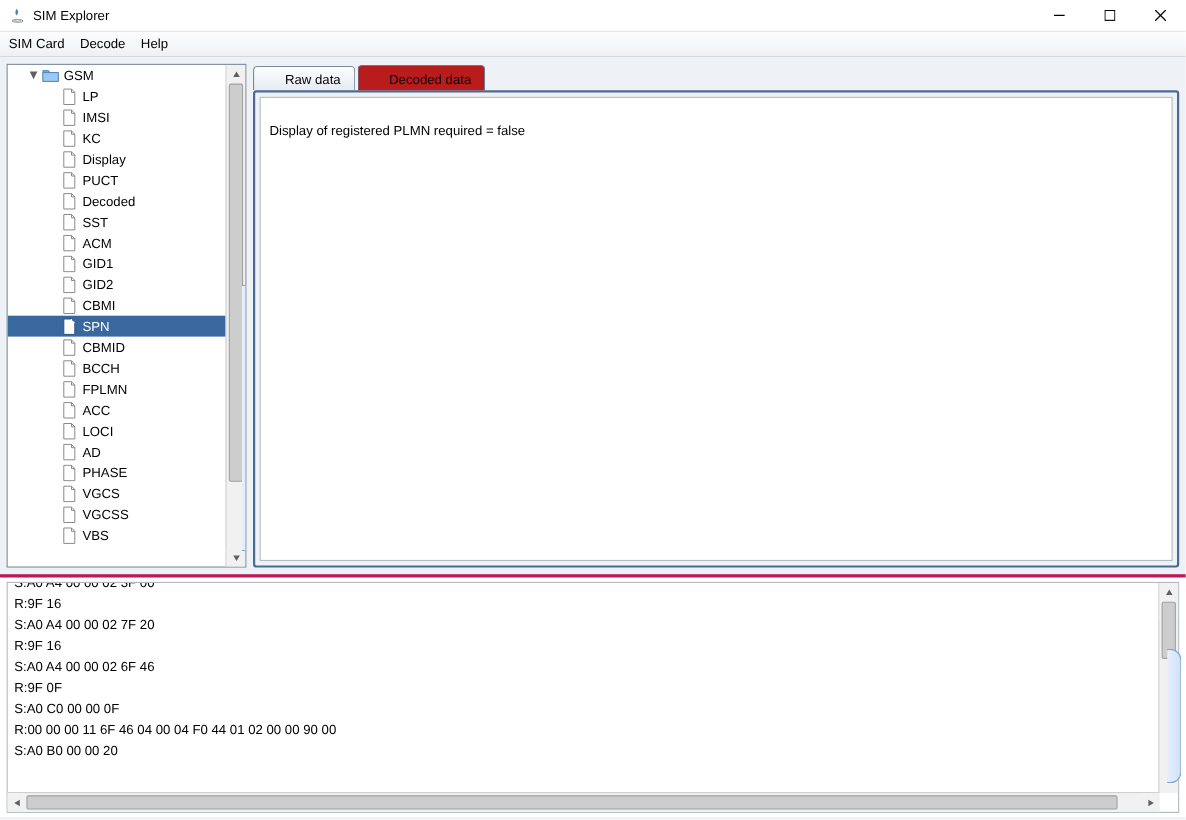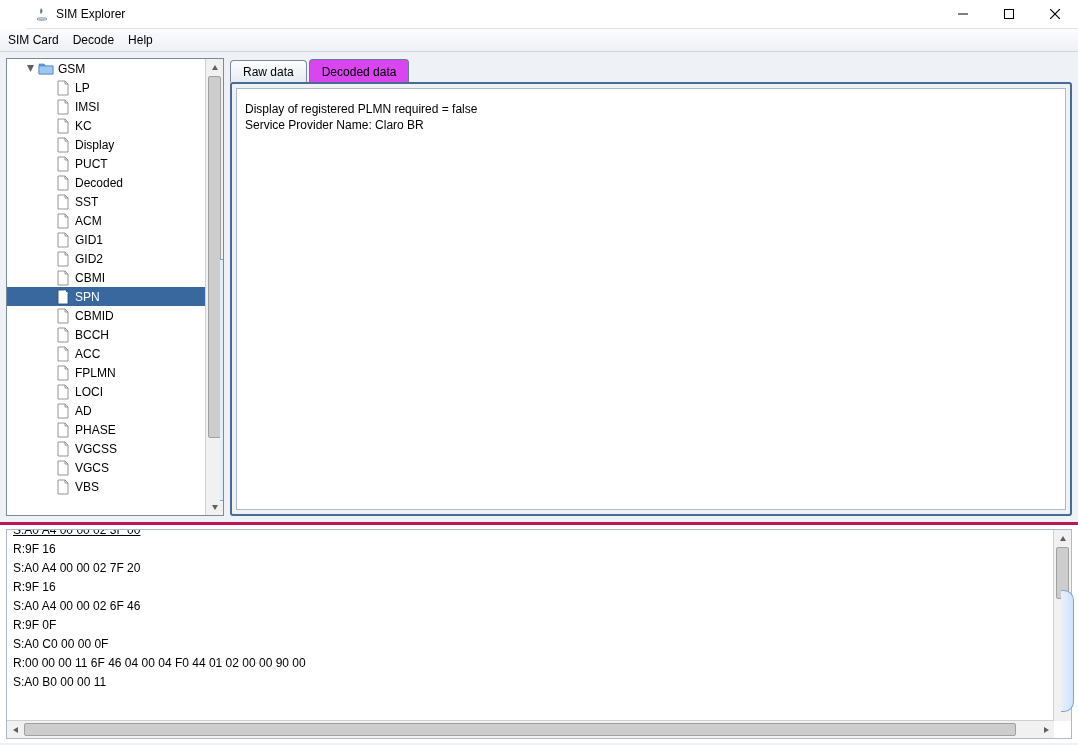--- a/index.html
+++ b/index.html
@@ -4,21 +4,21 @@
 <style>
   html,body {
     margin:0; padding:0; width:1078px; height:745px;
     font-family: Tahoma, "Segoe UI", Arial, sans-serif;
     font-size:12px; color:#000; background:#fff;
     overflow:hidden;
   }
   
   .titlebar {
     height:28px; display:flex; align-items:center;
-    background:#fff; border-bottom:1px solid #e0e0e0;margin-left:26px;
+    background:#fff; border-bottom:1px solid #e0e0e0;
   }
   .titlebar .app-icon {
     width:16px; height:16px; margin:0 6px 0 8px;
   }
   .titlebar .title { flex:0 0 auto; }
   .titlebar .spacer { flex:1 1 auto; }
   .win-btn { width:46px; height:28px; display:flex; align-items:center; justify-content:center; }
   .win-btn svg { stroke:#000; fill:none; }
   
   .menubar {
@@ -60,43 +60,43 @@
     border:1px solid #7aa3d6; border-left:none;
     border-radius:0 8px 8px 0;
     background:linear-gradient(to right,#e8f0fb,#cfe2f9);
   }
   
   .right-pane { flex:1; margin:6px 6px 6px 0; display:flex; flex-direction:column; }
   .tabs { display:flex; height:24px; align-items:flex-end;}
   .tab {
     border:1px solid #7a8a99; border-bottom:none;
     background:linear-gradient(#fdfdfe,#e6ebf2);
-    padding:4px 12px 3px 12px; margin-right:2px;
+    padding:4px 12px 3px 28px; margin-right:2px;
     border-radius:4px 4px 0 0;
     position:relative;
   }
   .tab.active {
-    background:#d946ef;
+    background:#b91c1c;
     border-color:#667a90;
     z-index:2;
     padding-top:5px;
   }
   .content-frame {
     flex:1;
     border:2px solid #4a6b91;
     border-radius:3px;
     background:#eef1f6;
     position:relative;
     padding:2px;
   }
   .content-inner {
     position:absolute; inset:4px;
     background:#fff;
     border:1px solid #b0b8c2;
-    padding:12px 8px;
+    padding:22px 8px;
     line-height:16px;
   }
   
   .log-panel {
     height:208px;
     background:#fff;
     position:relative;
     margin:4px 6px 4px 6px;
     border:1px solid #b0b8c2;
   }
@@ -109,21 +109,21 @@
   }
   .log-vscroll { position:absolute; right:0; top:0; bottom:17px; width:17px; background:#f1f1f1; border-left:1px solid #d0d0d0;}
   .log-hscroll { position:absolute; left:0; right:17px; bottom:0; height:17px; background:#f1f1f1; border-top:1px solid #d0d0d0; display:flex;}
   .log-hscroll .sb-btn{width:17px;height:17px;}
   .log-hscroll .sb-track{flex:1;position:relative;}
   .log-hscroll .sb-thumb.h{left:0;top:2px;bottom:2px;height:auto;width:50px;}
   .log-vscroll .sb-btn{height:17px;display:flex;align-items:center;justify-content:center;}
   .log-vscroll .sb-track{position:absolute;top:17px;bottom:17px;left:0;right:0;}
   .log-vscroll .sb-thumb.v{position:absolute;left:2px;right:2px;bottom:0;height:50px;background:#cdcdcd;border:1px solid #a0a0a0;border-radius:2px;}
   .bottom-fill { height:9px; background:#eef1f6;}
-  .log-line.cut { margin-top:-9px;text-decoration:underline; }
+  .log-line.cut { margin-top:-9px; }
   .right-handle {
     position:absolute; right:-3px; top:60px; width:12px; height:120px;
     border:1px solid #7aa3d6; border-left:none;
     border-radius:0 10px 10px 0;
     background:linear-gradient(to right,#e8f0fb,#cfe2f9);
   }
 </style>
 </head>
 <body>
 
@@ -289,36 +289,36 @@
               <path d="M10 1v3h3" fill="none" stroke="#888" stroke-width="0.9"></path>
             </svg></span>
           <span>BCCH</span>
         </div>
         <div class="tree-row">
           <span class="indent" style="width:44px"></span>
           <span class="file-icon"><svg viewBox="0 0 16 16">
               <path d="M3 1h7l3 3v11H3z" fill="#fff" stroke="#888" stroke-width="0.9"></path>
               <path d="M10 1v3h3" fill="none" stroke="#888" stroke-width="0.9"></path>
             </svg></span>
+          <span>FPLMN</span>
+        </div>
+        <div class="tree-row">
+          <span class="indent" style="width:44px"></span>
+          <span class="file-icon"><svg viewBox="0 0 16 16">
+              <path d="M3 1h7l3 3v11H3z" fill="#fff" stroke="#888" stroke-width="0.9"></path>
+              <path d="M10 1v3h3" fill="none" stroke="#888" stroke-width="0.9"></path>
+            </svg></span>
           <span>ACC</span>
         </div>
         <div class="tree-row">
           <span class="indent" style="width:44px"></span>
           <span class="file-icon"><svg viewBox="0 0 16 16">
               <path d="M3 1h7l3 3v11H3z" fill="#fff" stroke="#888" stroke-width="0.9"></path>
               <path d="M10 1v3h3" fill="none" stroke="#888" stroke-width="0.9"></path>
             </svg></span>
-          <span>FPLMN</span>
-        </div>
-        <div class="tree-row">
-          <span class="indent" style="width:44px"></span>
-          <span class="file-icon"><svg viewBox="0 0 16 16">
-              <path d="M3 1h7l3 3v11H3z" fill="#fff" stroke="#888" stroke-width="0.9"></path>
-              <path d="M10 1v3h3" fill="none" stroke="#888" stroke-width="0.9"></path>
-            </svg></span>
           <span>LOCI</span>
         </div>
         <div class="tree-row">
           <span class="indent" style="width:44px"></span>
           <span class="file-icon"><svg viewBox="0 0 16 16">
               <path d="M3 1h7l3 3v11H3z" fill="#fff" stroke="#888" stroke-width="0.9"></path>
               <path d="M10 1v3h3" fill="none" stroke="#888" stroke-width="0.9"></path>
             </svg></span>
           <span>AD</span>
         </div>
@@ -329,29 +329,29 @@
               <path d="M10 1v3h3" fill="none" stroke="#888" stroke-width="0.9"></path>
             </svg></span>
           <span>PHASE</span>
         </div>
         <div class="tree-row">
           <span class="indent" style="width:44px"></span>
           <span class="file-icon"><svg viewBox="0 0 16 16">
               <path d="M3 1h7l3 3v11H3z" fill="#fff" stroke="#888" stroke-width="0.9"></path>
               <path d="M10 1v3h3" fill="none" stroke="#888" stroke-width="0.9"></path>
             </svg></span>
+          <span>VGCS</span>
+        </div>
+        <div class="tree-row">
+          <span class="indent" style="width:44px"></span>
+          <span class="file-icon"><svg viewBox="0 0 16 16">
+              <path d="M3 1h7l3 3v11H3z" fill="#fff" stroke="#888" stroke-width="0.9"></path>
+              <path d="M10 1v3h3" fill="none" stroke="#888" stroke-width="0.9"></path>
+            </svg></span>
           <span>VGCSS</span>
-        </div>
-        <div class="tree-row">
-          <span class="indent" style="width:44px"></span>
-          <span class="file-icon"><svg viewBox="0 0 16 16">
-              <path d="M3 1h7l3 3v11H3z" fill="#fff" stroke="#888" stroke-width="0.9"></path>
-              <path d="M10 1v3h3" fill="none" stroke="#888" stroke-width="0.9"></path>
-            </svg></span>
-          <span>VGCS</span>
         </div>
         <div class="tree-row">
           <span class="indent" style="width:44px"></span>
           <span class="file-icon"><svg viewBox="0 0 16 16">
               <path d="M3 1h7l3 3v11H3z" fill="#fff" stroke="#888" stroke-width="0.9"></path>
               <path d="M10 1v3h3" fill="none" stroke="#888" stroke-width="0.9"></path>
             </svg></span>
           <span>VBS</span>
         </div>
       </div>
@@ -374,37 +374,36 @@
   </div>
 
   <div class="right-pane">
     <div class="tabs">
       <div class="tab">Raw data</div>
       <div class="tab active">Decoded data</div>
     </div>
     <div class="content-frame">
       <div class="content-inner">
         <div>Display of registered PLMN required = false</div>
-        <div>Service Provider Name: Claro BR</div>
       </div>
     </div>
   </div>
 </div>
 
 <div class="log-panel">
   <div class="log-body" id="log-body">
       <div class="log-line cut">S:A0 A4 00 00 02 3F 00</div>
       <div class="log-line">R:9F 16</div>
       <div class="log-line">S:A0 A4 00 00 02 7F 20</div>
       <div class="log-line">R:9F 16</div>
       <div class="log-line">S:A0 A4 00 00 02 6F 46</div>
       <div class="log-line">R:9F 0F</div>
       <div class="log-line">S:A0 C0 00 00 0F</div>
       <div class="log-line">R:00 00 00 11 6F 46 04 00 04 F0 44 01 02 00 00 90 00</div>
-      <div class="log-line">S:A0 B0 00 00 11</div>
+      <div class="log-line">S:A0 B0 00 00 20</div>
     </div>
   <div class="log-vscroll">
     <div class="sb-btn">
         <svg width="8" height="8">
           <polygon points="4,1 7,6 1,6" fill="#606060"></polygon>
         </svg>
       </div>
     <div class="sb-track">
         <div class="sb-thumb v"></div>
       </div>

